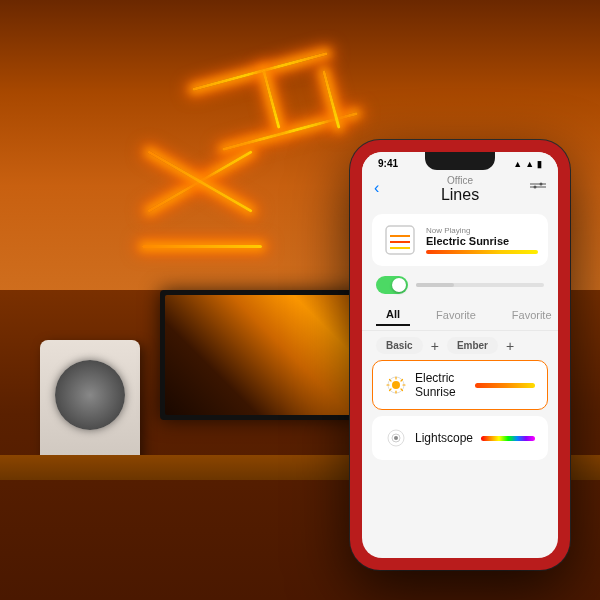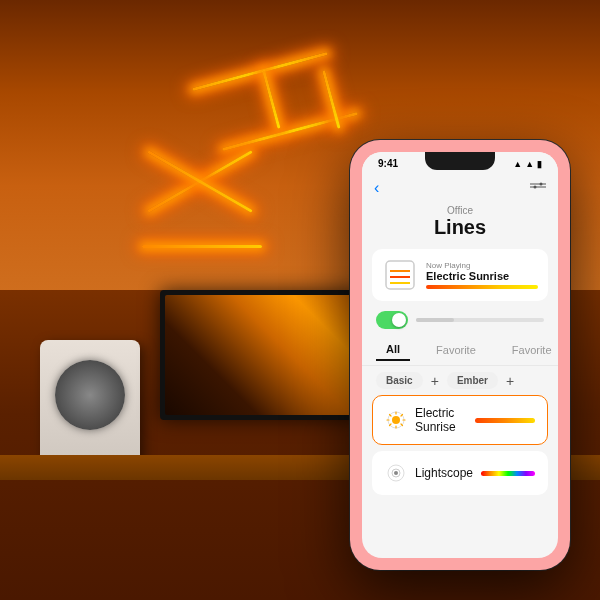--- a/index.html
+++ b/index.html
@@ -164,21 +164,21 @@
       bottom: 30px;
       right: 30px;
       width: 220px;
       height: 430px;
       z-index: 10;
     }
 
     .phone-frame {
       width: 220px;
       height: 430px;
-      background: #fca5a5;
+      background: #b91c1c;
       border-radius: 30px;
       padding: 12px;
       box-shadow: 0 20px 60px rgba(0,0,0,0.7), 0 0 0 1px #333;
       position: relative;
     }
 
     
     .phone-notch {
       position: absolute;
       top: 12px;
@@ -217,25 +217,24 @@
     
     .app-header {
       background: #f5f5f5;
       padding: 4px 14px 6px;
       text-align: center;
       position: relative;
     }
     .app-header-location {
       font-size: 10px;
       color: #888;
-      margin-top: 30px;
     }
     .app-header-title {
-      font-size: 20px;
-      font-weight: 700;
+      font-size: 16px;
+      font-weight: 400;
       color: #111;
     }
     .back-btn {
       position: absolute;
       left: 12px;
       top: 8px;
       font-size: 16px;
       color: #007aff;
     }
     .filter-btn {

